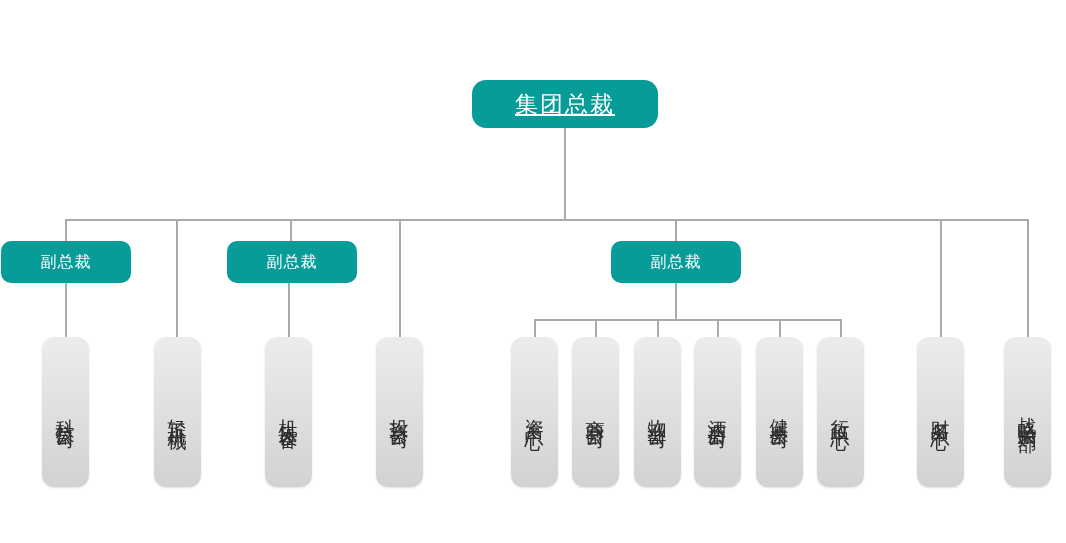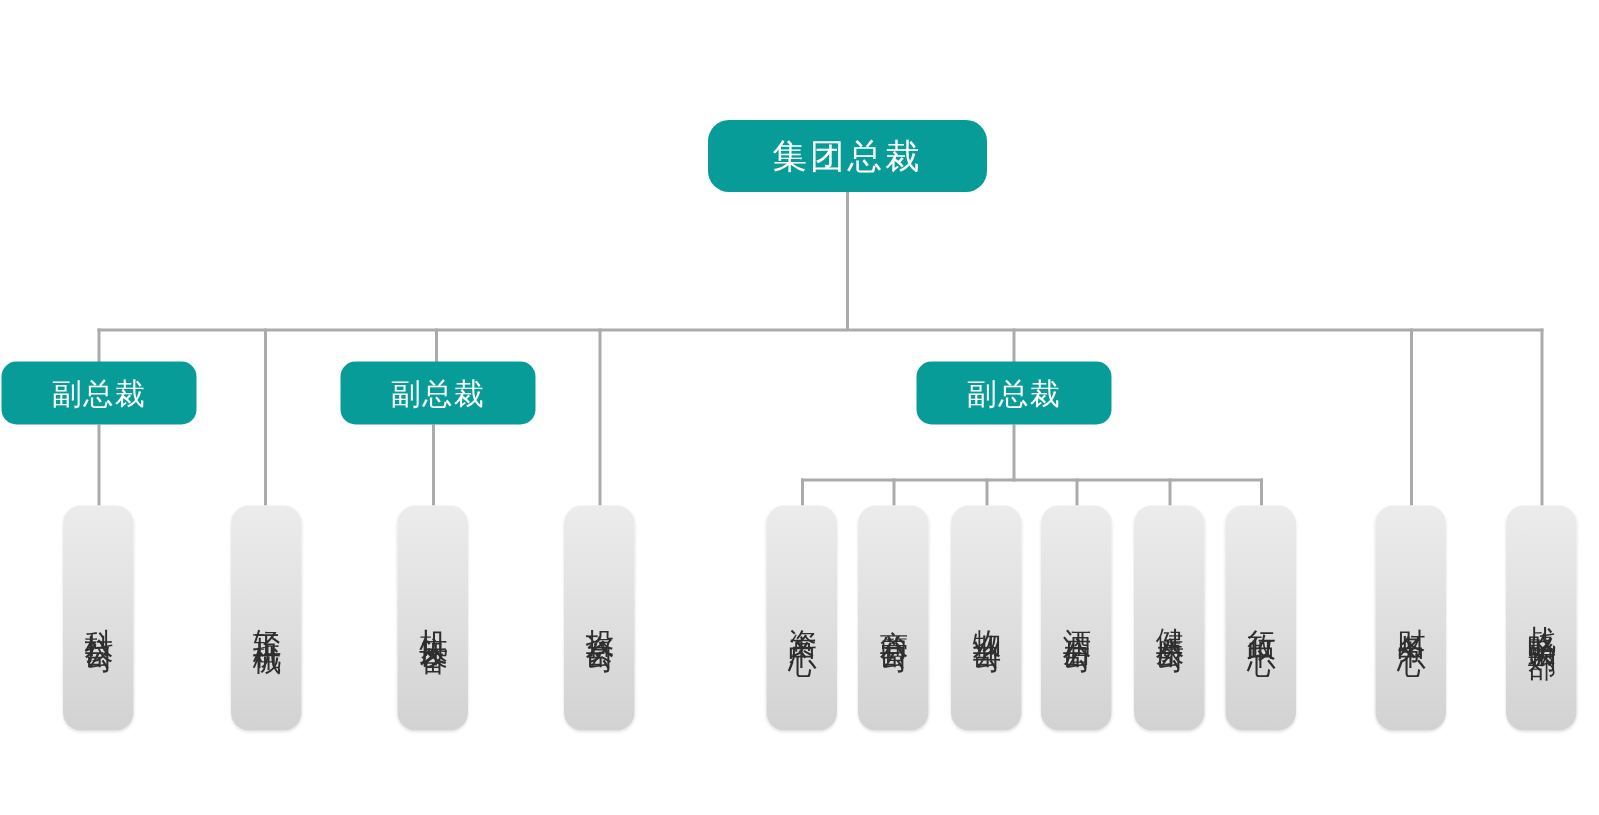--- a/index.html
+++ b/index.html
@@ -27,26 +27,27 @@
     align-items: center;
     justify-content: center;
     white-space: nowrap;
   }
   .root-node {
     left: 472px; top: 80px;
     width: 186px; height: 48px;
     border-radius: 14px;
     font-size: 23px;
     letter-spacing: 2px;
+    text-decoration: underline;
   }
   .vp-node {
     top: 241px;
     width: 130px; height: 42px;
     border-radius: 10px;
-    font-size: 20px;
+    font-size: 16px;
     letter-spacing: 1px;
   }
   .vp-1 { left: 1px; }
   .vp-2 { left: 227px; }
   .vp-3 { left: 611px; }
   .leaf {
     position: absolute;
     top: 337px;
     width: 47px; height: 150px;
     border-radius: 12px;

